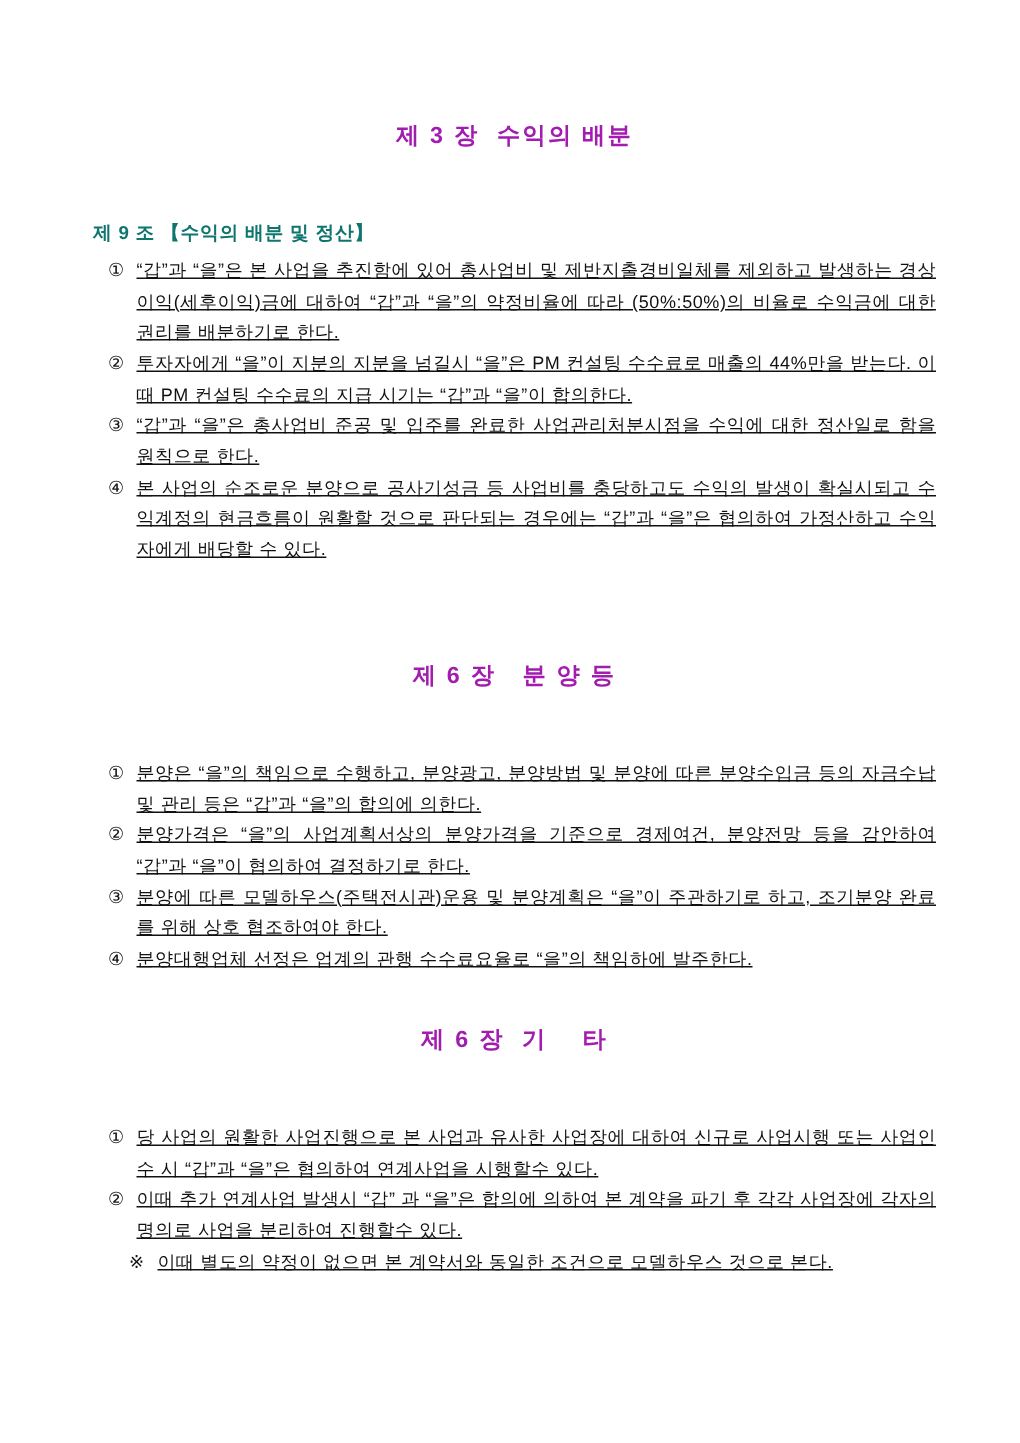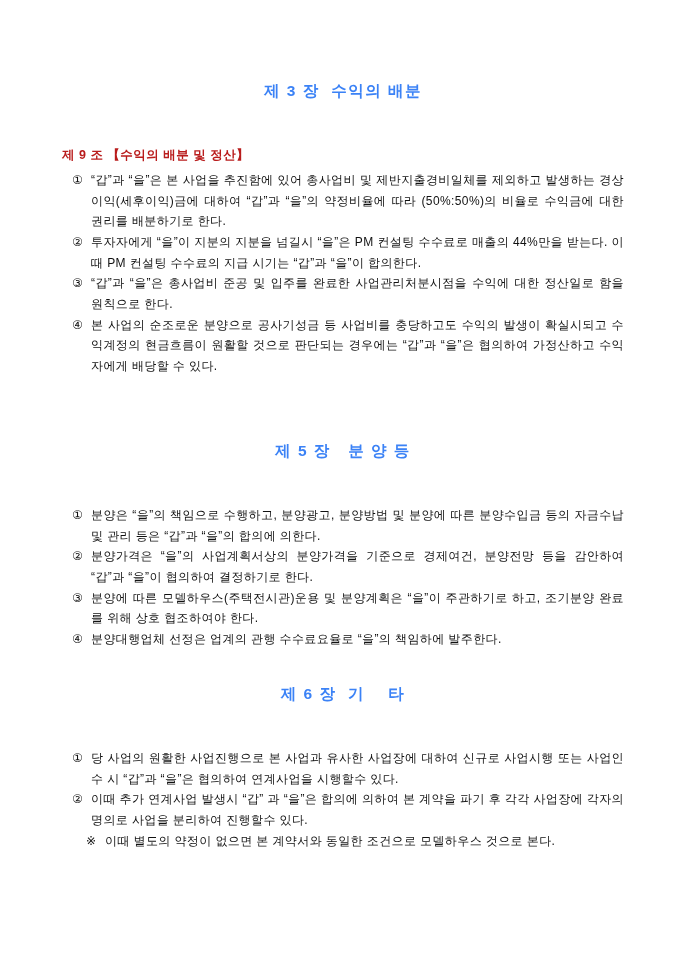--- a/index.html
+++ b/index.html
@@ -19,45 +19,46 @@
     line-height: 1.72;
     padding: 78px 56px 40px 62px;
   }
   .chapter-title {
     font-size: 15.5px;
     font-weight: bold;
     text-align: center;
     letter-spacing: 1.5px;
     white-space: pre;
     margin: 0 0 40px 0;
-    color: #3b82f6;
+    color: #a21caf;
   }
   .chapter-title.gap-lg { margin-top: 62px; }
   .chapter-title.gap-md { margin-top: 32px; }
   .article-heading {
     font-size: 12.5px;
     font-weight: bold;
     letter-spacing: 0.5px;
     margin: 0 0 4px 0;
-    color: #b91c1c;
+    color: #0f766e;
   }
   .clause {
     display: flex;
     margin-left: 10px;
   }
   .clause-marker {
     flex: 0 0 19px;
     letter-spacing: 0;
   }
   .clause-text {
     flex: 1;
     margin: 0;
     text-align: justify;
     letter-spacing: 0.4px;
     word-break: break-all;
+    text-decoration: underline;
   }
   .note {
     display: flex;
     margin-left: 24px;
   }
   .note .clause-marker { flex: 0 0 19px; }
 </style>
 </head>
 <body>
 
@@ -79,21 +80,21 @@
       <span class="clause-marker">③</span>
       <p class="clause-text">“갑”과 “을”은 총사업비 준공 및 입주를 완료한 사업관리처분시점을 수익에 대한 정산일로 함을 원칙으로 한다.</p>
     </div>
     <div class="clause">
       <span class="clause-marker">④</span>
       <p class="clause-text">본 사업의 순조로운 분양으로 공사기성금 등 사업비를 충당하고도 수익의 발생이 확실시되고 수익계정의 현금흐름이 원활할 것으로 판단되는 경우에는 “갑”과 “을”은 협의하여 가정산하고 수익자에게 배당할 수 있다.</p>
     </div>
   </section>
 
   <section>
-    <h1 class="chapter-title gap-lg">제 5 장   분 양 등</h1>
+    <h1 class="chapter-title gap-lg">제 6 장   분 양 등</h1>
 
     <div class="clause">
       <span class="clause-marker">①</span>
       <p class="clause-text">분양은 “을”의 책임으로 수행하고, 분양광고, 분양방법 및 분양에 따른 분양수입금 등의 자금수납 및 관리 등은 “갑”과 “을”의 합의에 의한다.</p>
     </div>
     <div class="clause">
       <span class="clause-marker">②</span>
       <p class="clause-text">분양가격은 “을”의 사업계획서상의 분양가격을 기준으로 경제여건, 분양전망 등을 감안하여 “갑”과 “을”이 협의하여 결정하기로 한다.</p>
     </div>
     <div class="clause">

